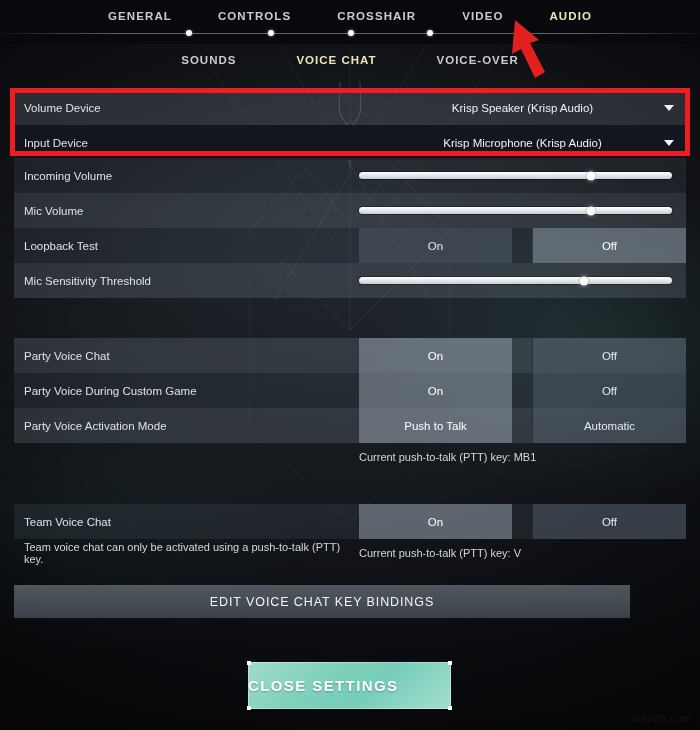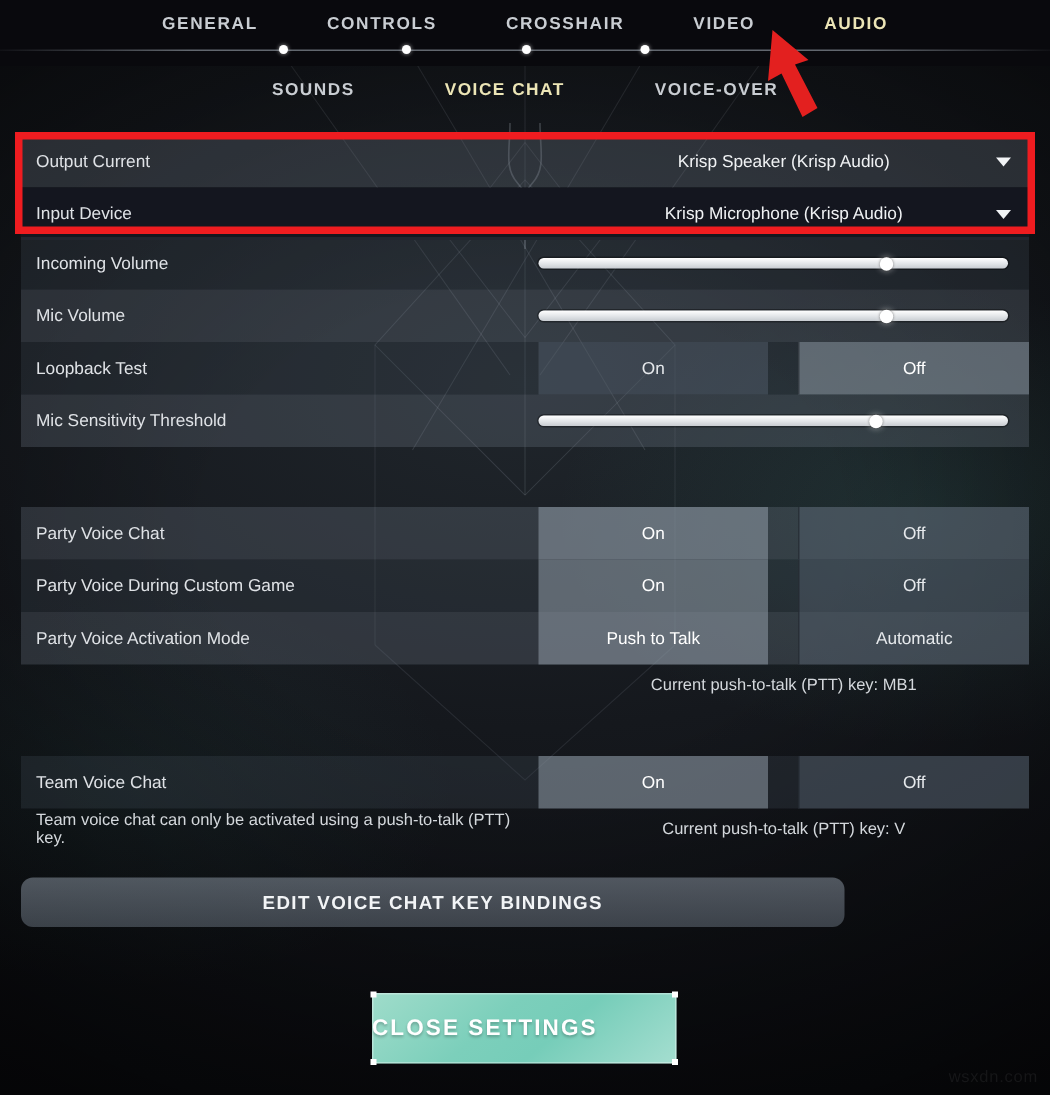--- a/index.html
+++ b/index.html
@@ -214,39 +214,38 @@
   
   .note-row {
     position: relative;
     display: flex;
     align-items: center;
     height: 28px;
     font-size: 11px;
     color: #d4d8dc;
   }
   .note-left { padding-left: 10px; width: 345px; box-sizing: border-box; }
-  .note-center { flex: 1; text-align: center; }
+  .note-center { flex: 1; }
 
   
   .wide-btn {
     position: absolute;
     left: 14px;
-    width: 549px;
+    width: 616px;
     height: 33px;
     display: flex;
     align-items: center;
     justify-content: center;
     background: linear-gradient(to bottom, rgba(128,138,150,0.58), rgba(104,114,126,0.52));
     color: #f2f4f6;
     font-size: 12.5px;
-    font-weight: bold;
+    font-weight: normal;
     letter-spacing: 0.9px;
     cursor: pointer;
     z-index: 3;
-    border-radius: 8px;
   }
 
   
   .close-btn {
     position: absolute;
     left: 248px;
     top: 662px;
     width: 203px;
     height: 47px;
     display: flex;
@@ -353,21 +352,21 @@
   </div>
 
   <div class="subtabs">
     <div class="subtab">SOUNDS</div>
     <div class="subtab active">VOICE CHAT</div>
     <div class="subtab">VOICE-OVER</div>
   </div>
 
   <div class="panel" style="top:90px">
     <div class="row shade-a">
-      <div class="row-label">Output Current</div>
+      <div class="row-label">Volume Device</div>
       <div class="dd-wrap">
         <span class="dd-value">Krisp Speaker (Krisp Audio)</span>
         <span class="dd-arrow"></span>
       </div>
     </div>
     <div class="row dark">
       <div class="row-label">Input Device</div>
       <div class="dd-wrap">
         <span class="dd-value">Krisp Microphone (Krisp Audio)</span>
         <span class="dd-arrow"></span>

